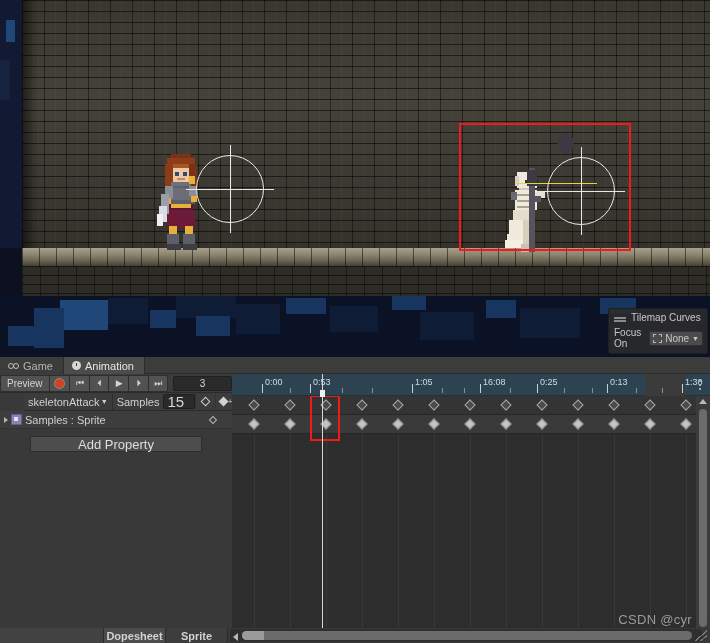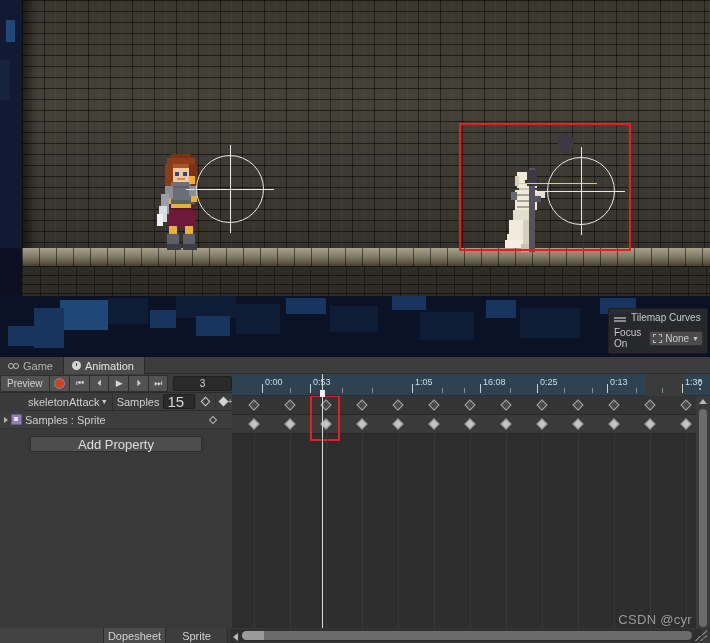--- a/index.html
+++ b/index.html
@@ -291,20 +291,21 @@
   #vscroll .arrow-dn { bottom:3px; border-top:5px solid #b9b9b9; }
   #vscroll .thumb {
     position:absolute; left:3px; top:13px; width:8px; height:218px;
     background:#6b6b6b; border-radius:4px;
   }
 
   
   #bottombar {
     position:absolute; left:0; bottom:0; width:710px; height:15px;
     background:#393939;
+    font-weight:bold;
   }
   #bb-left { position:absolute; left:0; top:0; width:104px; height:15px; background:#424242; border-right:1px solid #2b2b2b;}
   .bb-tab {
     position:absolute; top:0; height:15px; display:flex; align-items:center;
     justify-content:center; font-size:11px; color:#d3d3d3; border-right:1px solid #2b2b2b;
   }
   #tab-dopesheet { left:104px; width:62px; background:#4c4c4c; }
   #tab-curves { left:166px; width:62px; background:#3d3d3d; }
   #hscroll {
     position:absolute; left:230px; top:1px; width:472px; height:13px; background:#2f2f2f;

